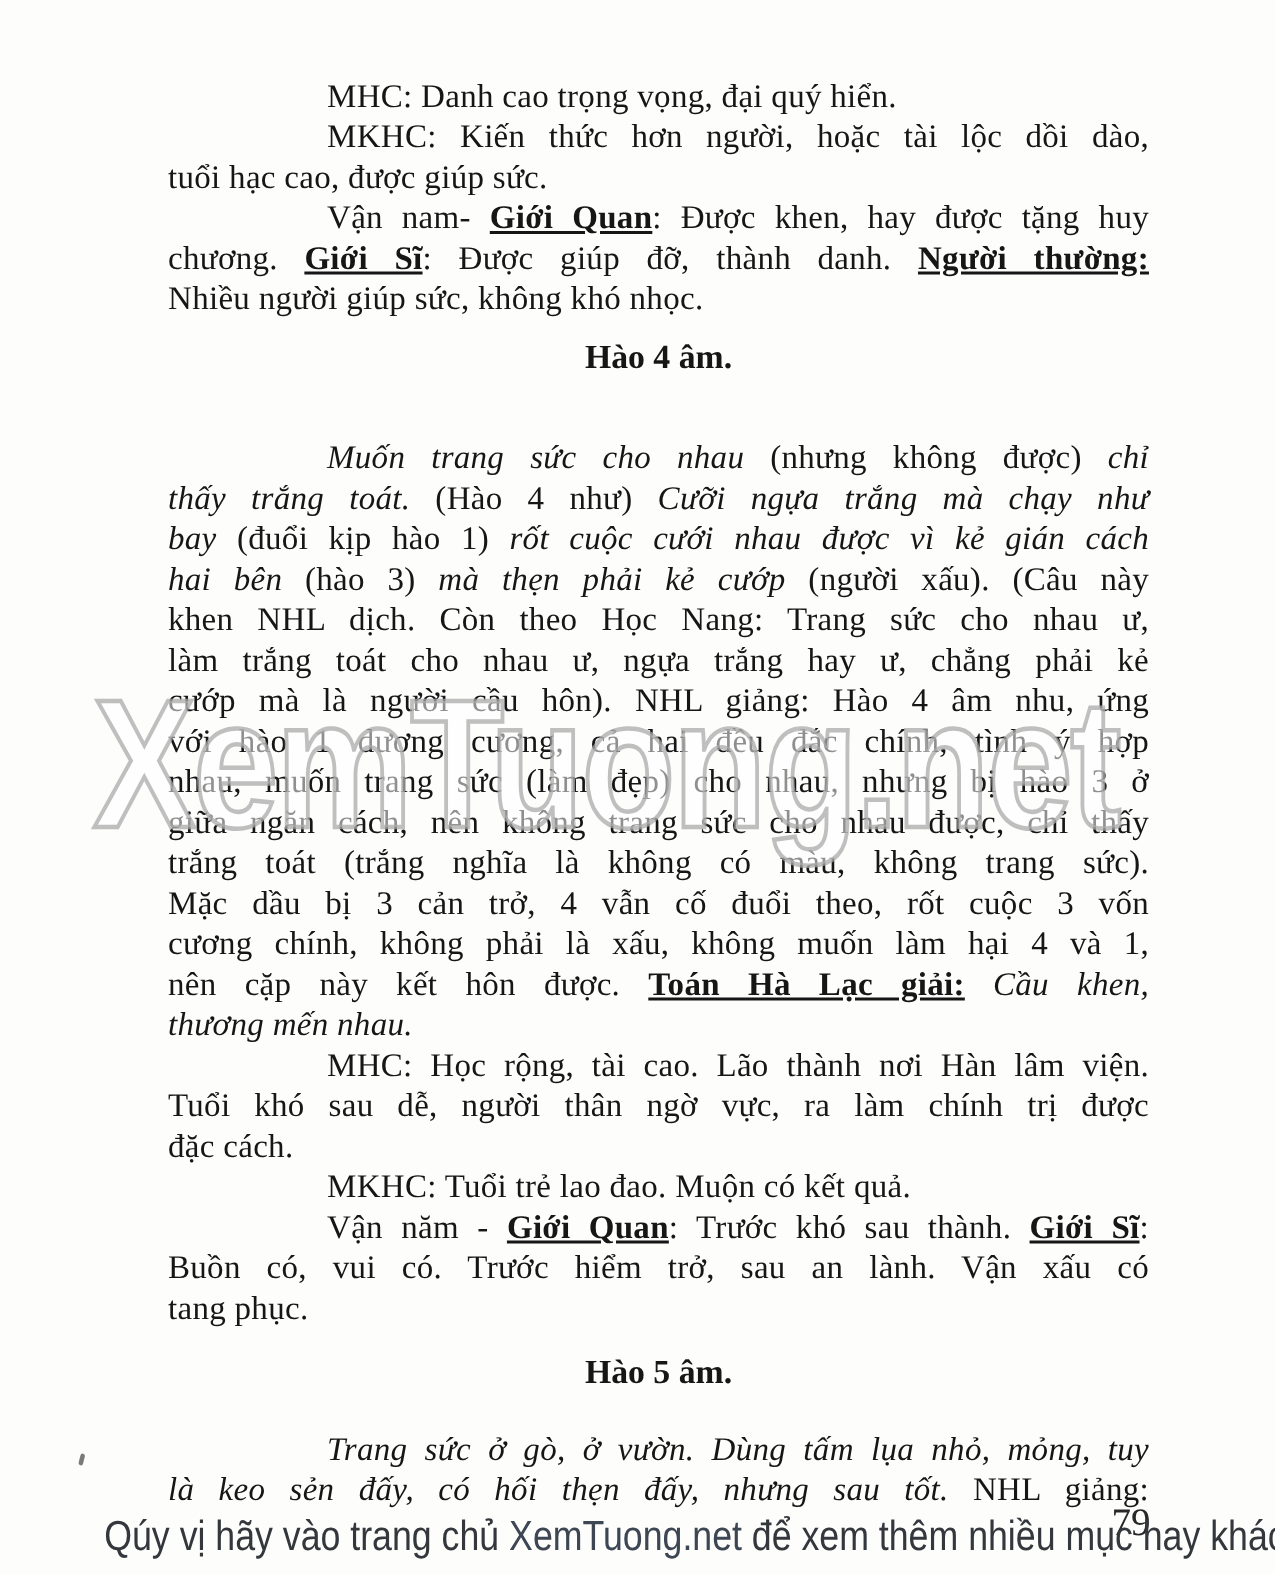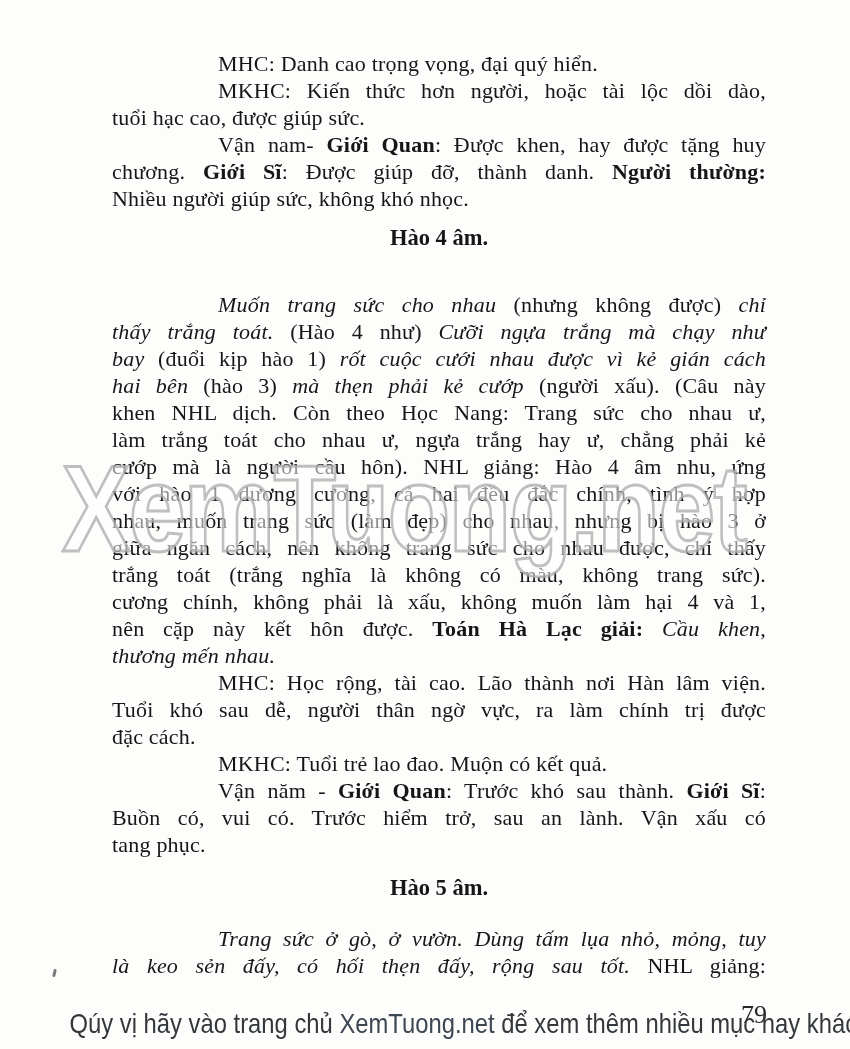--- a/index.html
+++ b/index.html
@@ -14,21 +14,21 @@
   .para{margin:0;}
   .line{
     font-size:22px;line-height:27px;height:27px;
     text-align:justify;text-align-last:justify;
     letter-spacing:0.2px;
     overflow:visible;white-space:normal;
   }
   .line.noj{text-align:left;text-align-last:left;}
   .line.indent{padding-left:106px;}
   .seg-n{font-style:normal;font-weight:normal;}
-  .seg-b{font-weight:bold;}
+  .seg-b{font-weight:bold;text-decoration:underline;}
   .seg-i{font-style:italic;}
   .heading{
     text-align:left;text-align-last:center;font-weight:bold;
     font-size:22.5px;line-height:27px;
   }
   .heading.h-first{margin:12px 0 40px 0;}
   .heading.h-second{margin:16px 0 24px 0;}
   .watermark{
     position:absolute;left:62px;top:448px;z-index:3;
     font-family:"Liberation Sans", sans-serif;
@@ -86,41 +86,42 @@
         <div class="line"><span class="seg-i">thấy trắng toát.</span><span class="seg-n"> (Hào 4 như) </span><span class="seg-i">Cưỡi ngựa trắng mà chạy như</span></div>
         <div class="line"><span class="seg-i">bay</span><span class="seg-n"> (đuổi kịp hào 1) </span><span class="seg-i">rốt cuộc cưới nhau được vì kẻ gián cách</span></div>
         <div class="line"><span class="seg-i">hai bên</span><span class="seg-n"> (hào 3) </span><span class="seg-i">mà thẹn phải kẻ cướp</span><span class="seg-n"> (người xấu). (Câu này</span></div>
         <div class="line"><span class="seg-n">khen NHL dịch. Còn theo Học Nang: Trang sức cho nhau ư,</span></div>
         <div class="line"><span class="seg-n">làm trắng toát cho nhau ư, ngựa trắng hay ư, chẳng phải kẻ</span></div>
         <div class="line"><span class="seg-n">cướp mà là người cầu hôn). NHL giảng: Hào 4 âm nhu, ứng</span></div>
         <div class="line"><span class="seg-n">với hào 1 dương cương, cả hai đều đắc chính, tình ý hợp</span></div>
         <div class="line"><span class="seg-n">nhau, muốn trang sức (làm đẹp) cho nhau, nhưng bị hào 3 ở</span></div>
         <div class="line"><span class="seg-n">giữa ngăn cách, nên không trang sức cho nhau được, chỉ thấy</span></div>
         <div class="line"><span class="seg-n">trắng toát (trắng nghĩa là không có màu, không trang sức).</span></div>
+        <div class="line"><span class="seg-n">Mặc dầu bị 3 cản trở, 4 vẫn cố đuổi theo, rốt cuộc 3 vốn</span></div>
         <div class="line"><span class="seg-n">cương chính, không phải là xấu, không muốn làm hại 4 và 1,</span></div>
         <div class="line"><span class="seg-n">nên cặp này kết hôn được. </span><span class="seg-b">Toán Hà Lạc giải:</span><span class="seg-i"> Cầu khen,</span></div>
         <div class="line noj"><span class="seg-i">thương mến nhau.</span></div>
       </div>
       <div class="para">
         <div class="line indent"><span class="seg-n">MHC: Học rộng, tài cao. Lão thành nơi Hàn lâm viện.</span></div>
         <div class="line"><span class="seg-n">Tuổi khó sau dễ, người thân ngờ vực, ra làm chính trị được</span></div>
         <div class="line noj"><span class="seg-n">đặc cách.</span></div>
       </div>
       <div class="para">
         <div class="line indent noj"><span class="seg-n">MKHC: Tuổi trẻ lao đao. Muộn có kết quả.</span></div>
       </div>
       <div class="para">
         <div class="line indent"><span class="seg-n">Vận năm - </span><span class="seg-b">Giới Quan</span><span class="seg-n">: Trước khó sau thành. </span><span class="seg-b">Giới Sĩ</span><span class="seg-n">:</span></div>
         <div class="line"><span class="seg-n">Buồn có, vui có. Trước hiểm trở, sau an lành. Vận xấu có</span></div>
         <div class="line noj"><span class="seg-n">tang phục.</span></div>
       </div>
       <div class="heading h-second">Hào 5 âm.</div>
       <div class="para">
         <div class="line indent"><span class="seg-i">Trang sức ở gò, ở vườn. Dùng tấm lụa nhỏ, mỏng, tuy</span></div>
-        <div class="line"><span class="seg-i">là keo sẻn đấy, có hối thẹn đấy, rộng sau tốt.</span><span class="seg-n"> NHL giảng:</span></div>
+        <div class="line"><span class="seg-i">là keo sẻn đấy, có hối thẹn đấy, nhưng sau tốt.</span><span class="seg-n"> NHL giảng:</span></div>
       </div>
     </div>
 
   <div class="watermark">XemTuong.net</div>
 
   <div class="speck"></div>
 
   <div class="page-number">79</div>
 
   <div class="footer">

